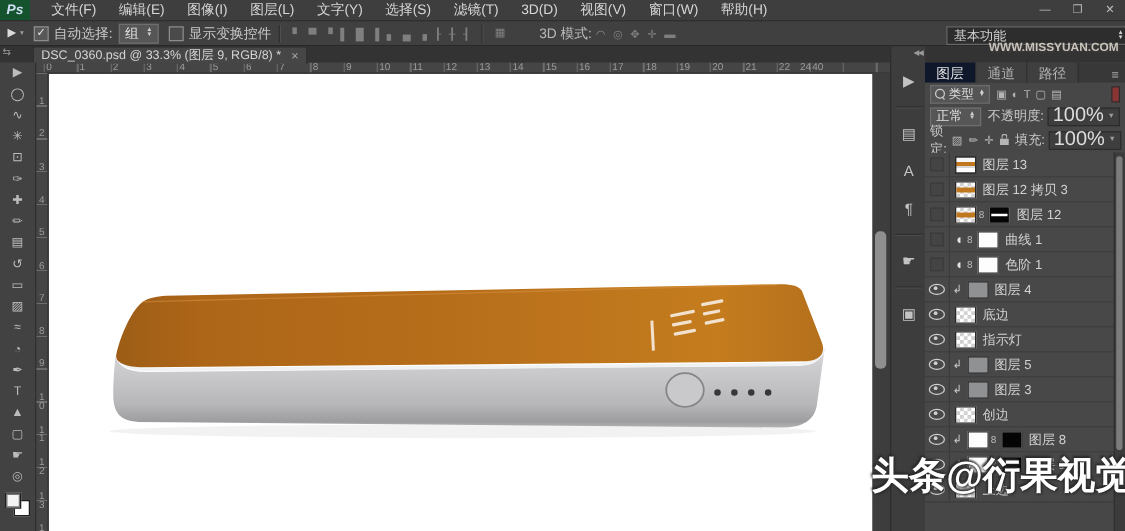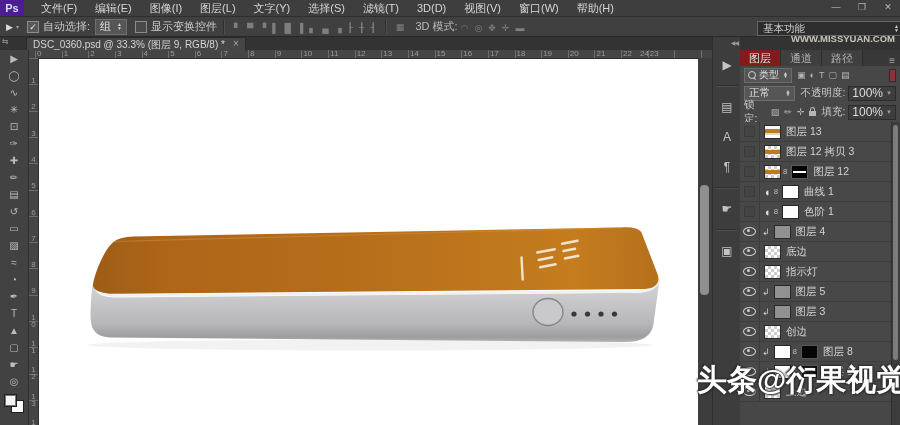--- a/index.html
+++ b/index.html
@@ -3,62 +3,62 @@
 <meta charset="utf-8">
 <style>
   html,body{margin:0;padding:0;}
   body{width:900px;height:425px;overflow:hidden;position:relative;background:#474747;
        font-family:"Liberation Sans","DejaVu Sans",sans-serif;-webkit-font-smoothing:antialiased;}
   #app{position:absolute;inset:0;}
 
   
   .menubar{position:absolute;left:0;top:0;width:900px;height:16px;background:#3e3e3e;
            border-bottom:1px solid #2e2e2e;display:flex;align-items:center;z-index:5;}
-  .ps-logo{width:24px;height:16px;background:#4c1d95;color:#cfe0f4;font-weight:bold;font-size:11px;
-           display:flex;align-items:center;justify-content:center;}
+  .ps-logo{width:24px;height:16px;background:#14532d;color:#cfe0f4;font-weight:bold;font-size:11px;
+           display:flex;align-items:center;justify-content:center;font-style:italic;}
   .menus{display:flex;align-items:center;margin-left:8px;gap:0;}
   .menu-item{color:#d6d6d6;font-size:11px;padding:0 9px;line-height:16px;cursor:default;}
   .win-controls{position:absolute;right:4px;top:0;display:flex;gap:10px;}
   .win-btn{color:#b9b9b9;font-size:9px;width:16px;text-align:center;line-height:14px;}
 
   
   .optionsbar{position:absolute;left:0;top:17px;width:900px;height:19px;background:#404040;
               border-bottom:1px solid #282828;display:flex;align-items:center;z-index:4;font-size:11px;color:#c9c9c9;}
   .ob-sep{width:1px;height:14px;background:#2f2f2f;border-right:1px solid #4f4f4f;margin:0 6px;}
   .tool-badge{display:flex;align-items:center;margin-left:6px;color:#dadada;}
   .tool-badge .g{font-size:9px;}
   .mini-down{font-size:6px;color:#9a9a9a;margin-left:3px;}
   .cb{width:10px;height:10px;border:1px solid #8c8c8c;background:#585858;display:inline-flex;
       align-items:center;justify-content:center;font-size:9px;color:#e8e8e8;margin:0 4px 0 8px;flex:none;}
   .dd{display:flex;align-items:center;background:#565656;border:1px solid #6e6e6e;height:14px;
       padding:0 4px;margin-left:5px;color:#e0e0e0;}
   .dd .lbl{font-size:11px;margin-right:6px;}
   .updown{display:inline-flex;flex-direction:column;line-height:3.5px;font-size:5px;color:#cfcfcf;}
   .icon-dim{color:#7f7f7f;font-size:9px;padding:0 3px;}
-  .ob-3d-label{margin-left:8px;color:#b9b9b9;}
+  .ob-3d-label{margin-left:24px;color:#b9b9b9;}
 
   
   .workspace-dd{position:absolute;left:757px;top:21px;width:136px;height:13px;background:#2d2d2d;
                 border:1px solid #676767;display:flex;align-items:center;justify-content:space-between;
                 padding:0 5px;color:#cfcfcf;font-size:10.5px;z-index:6;}
 
   
   .watermark-top{position:absolute;right:5px;top:5px;z-index:9;display:flex;align-items:baseline;gap:5px;
                  color:#c9c3b9;text-shadow:1px 1px 1px #3a3a3a;}
   .wm-site{font-size:14.5px;font-weight:bold;letter-spacing:1px;}
   .wm-url{font-size:9.5px;font-weight:bold;margin-top:28px;}
   .watermark-bottom{position:absolute;left:697px;top:360px;z-index:9;color:#fff;font-size:30px;font-weight:bold;
                     white-space:nowrap;letter-spacing:0px;
                     text-shadow:0 0 2px #2a2a2a,1px 1px 2px #2a2a2a,-1px -1px 2px #2a2a2a;}
 
   
   .tabbar{position:absolute;left:0;top:37px;width:712px;height:13px;background:#333;z-index:3;}
   .tl-collapse{position:absolute;left:2px;top:0;color:#9a9a9a;font-size:8px;}
   .doc-tab{position:absolute;left:26px;top:0;height:13px;background:#464646;border:1px solid #2a2a2a;border-bottom:none;
-           display:flex;align-items:flex-start;padding:0 6px;color:#d4d4d4;font-size:10px;white-space:nowrap;}
+           display:flex;align-items:flex-end;padding:0 6px;color:#d4d4d4;font-size:10px;white-space:nowrap;}
   .tab-close{margin-left:8px;color:#aaa;font-size:10px;}
 
   
   .hruler{position:absolute;left:28px;top:50px;width:684px;height:8px;background:#454545;border-bottom:1px solid #2f2f2f;
           background-image:repeating-linear-gradient(90deg,#6d6d6d 0 1px,transparent 1px 26.64px);
           background-position:7px 0;z-index:2;}
   .hruler span{position:absolute;top:-1px;font-size:8px;color:#9c9c9c;}
   .ruler-corner{position:absolute;left:0;top:50px;width:28px;height:8px;background:#3b3b3b;z-index:2;}
   .vruler{position:absolute;left:28px;top:58px;width:10px;height:367px;background:#454545;border-right:1px solid #2f2f2f;
           background-image:repeating-linear-gradient(180deg,#6d6d6d 0 1px,transparent 1px 26.3px);z-index:2;}
@@ -85,36 +85,36 @@
   .strip-collapse{position:absolute;right:3px;top:2px;font-size:6px;color:#9a9a9a;letter-spacing:-1px;}
   .strip-icons{position:absolute;left:0;top:16px;width:28px;display:flex;flex-direction:column;align-items:center;}
   .strip-icon{width:26px;height:24px;display:flex;align-items:center;justify-content:center;color:#c3c3c3;font-size:12px;margin-bottom:6px;}
   .strip-div{width:22px;height:1px;background:#2f2f2f;border-bottom:1px solid #4c4c4c;margin:2px 0 8px 0;}
 
   
   .dock{position:absolute;left:740px;top:37px;width:160px;height:388px;background:#474747;z-index:2;}
   .dock-top{position:absolute;left:0;top:0;width:160px;height:13px;background:#333;}
   .panel-tabs{position:absolute;left:0;top:13px;width:160px;height:16px;background:#383838;display:flex;align-items:flex-end;}
   .ptab{height:16px;display:flex;align-items:center;padding:0 9px;font-size:11px;color:#b2b2b2;background:#3f3f3f;border-right:1px solid #2e2e2e;}
-  .ptab.active{background:#7f1d1d;color:#e2e2e2;}
+  .ptab.active{background:#0f172a;color:#e2e2e2;}
   .panel-menu{margin-left:auto;color:#a8a8a8;font-size:10px;padding-right:5px;}
 
   .filter-row{position:absolute;left:0;top:29px;width:160px;height:18px;display:flex;align-items:center;padding:0 4px;box-sizing:border-box;}
   .search-box{display:flex;align-items:center;background:#555;border:1px solid #6b6b6b;height:13px;padding:0 3px;color:#ddd;}
   .mini-mag{width:6px;height:6px;border:1.2px solid #cfcfcf;border-radius:50%;position:relative;margin-right:3px;}
   .mini-mag::after{content:'';position:absolute;width:3px;height:1.2px;background:#cfcfcf;transform:rotate(45deg);left:4px;top:6px;}
   .search-box .lbl{font-size:10px;margin-right:4px;}
   .filter-icons{display:flex;align-items:center;margin-left:5px;gap:4px;}
   .f-icon{color:#b5b5b5;font-size:9px;}
   .filter-toggle{margin-left:auto;width:5px;height:11px;background:#8a3434;border:1px solid #2c2c2c;}
 
   .blend-row{position:absolute;left:0;top:47px;width:160px;height:18px;display:flex;align-items:center;padding:0 4px;box-sizing:border-box;color:#c9c9c9;font-size:10.5px;}
   .blend-dd{display:flex;align-items:center;justify-content:space-between;background:#565656;border:1px solid #6e6e6e;height:13px;width:62px;padding:0 4px;color:#e0e0e0;}
   .valbox{display:flex;align-items:center;background:#3e3e3e;border:1px solid #2c2c2c;height:13px;padding:0 3px;margin-left:3px;color:#ddd;}
-  .valbox .v{font-size:12px;}
+  .valbox .v{font-size:16px;}
   .valbox .dn{font-size:6px;color:#9a9a9a;margin-left:3px;}
   .row-lbl{margin-left:5px;white-space:nowrap;}
 
   .lock-row{position:absolute;left:0;top:65px;width:160px;height:20px;display:flex;align-items:center;padding:0 4px;box-sizing:border-box;color:#c9c9c9;font-size:10.5px;}
   .lock-icons{display:flex;align-items:center;gap:5px;margin-left:4px;}
   .l-icon{color:#b5b5b5;font-size:9px;}
   .icon-lock{width:7px;height:5px;background:#b5b5b5;position:relative;display:inline-block;margin-top:3px;}
   .icon-lock::before{content:'';position:absolute;left:1px;top:-4px;width:3px;height:3px;border:1.3px solid #b5b5b5;border-bottom:none;border-radius:3px 3px 0 0;}
 
   .layers-list{position:absolute;left:0;top:85px;width:160px;height:300px;overflow:hidden;}
@@ -230,21 +230,21 @@
       <span style="left: 355.32px;">13</span>
       <span style="left: 381.96px;">14</span>
       <span style="left: 408.6px;">15</span>
       <span style="left: 435.24px;">16</span>
       <span style="left: 461.88px; text-align: right;">17</span>
       <span style="left: 488.52px;">18</span>
       <span style="left: 515.16px;">19</span>
       <span style="left: 541.8px;">20</span>
       <span style="left: 568.44px;">21</span>
       <span style="left: 595.08px;">22</span>
-      <span style="left: 621.72px;">23</span>
+      <span style="left: 621.72px;">40</span>
       <span style="left: 612px;">24</span>
       <span style="left: 702px; margin-top: 20px;">25</span>
     </div>
   <div class="vruler" id="vruler">
       <span style="top: 18px;">1</span>
       <span style="top: 44.3px;">2</span>
       <span style="top: 70.6px;">3</span>
       <span style="top: 96.9px;">4</span>
       <span style="top: 123.2px;">5</span>
       <span style="top: 149.5px;">6</span>

